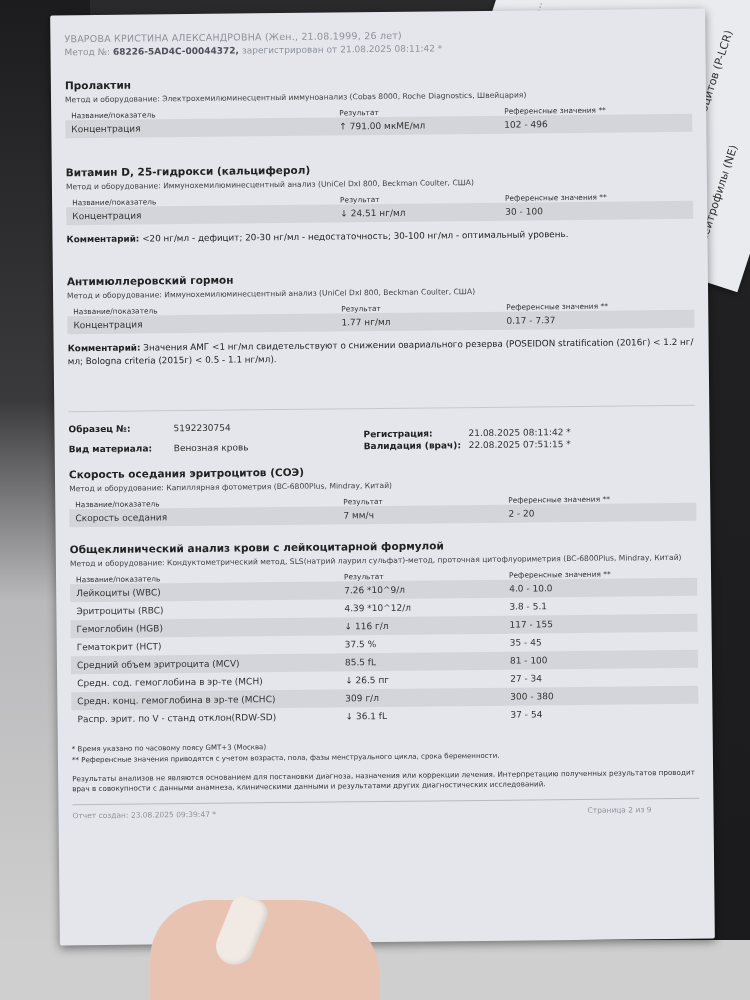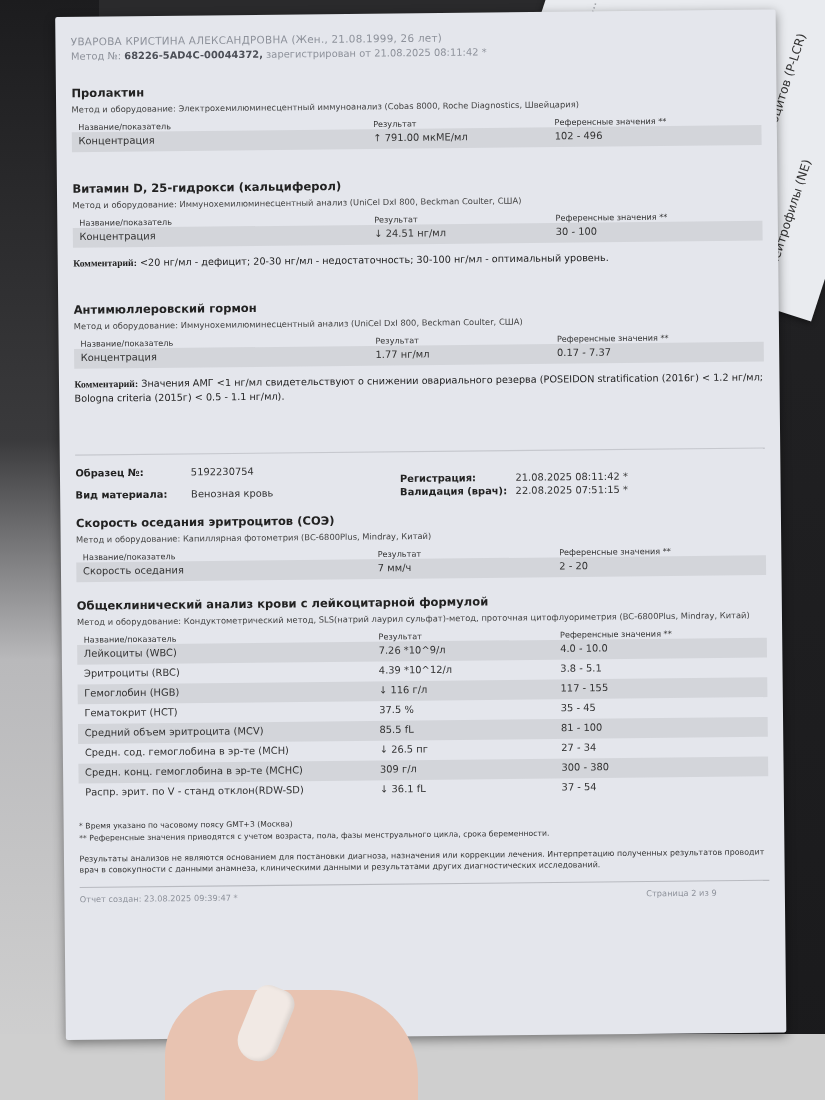--- a/index.html
+++ b/index.html
@@ -15,21 +15,21 @@
   .hdr2{font-size:9px;color:#8e929b;margin-top:3px;}
   .hdr2 b{color:#4d5058;font-weight:bold;}
   .section{margin-top:20px;}
   .sec-title{font-size:10.5px;font-weight:bold;color:#222;}
   .method{font-size:7.6px;color:#444;margin-top:4px;}
   .thead{display:flex;font-size:7.4px;color:#333;margin-top:7px;padding-left:6px;}
   .row{display:flex;font-size:9px;color:#333;padding:4px 6px;}
   .row.shade{background:#d3d5da;}
   .c1{width:268px;} .c2{width:165px;} .c3{flex:1;}
   .comment{font-size:8.8px;margin-top:8px;color:#222;line-height:1.4;}
-  .comment b{font-weight:bold;font-family:Liberation Serif, serif;}
+  .comment b{font-weight:bold;}
   .divider{border-top:1px solid #c6c8ce;margin-top:44px;}
   .sample{display:flex;margin-top:12px;font-size:9px;}
   .sample .lbl{font-weight:bold;width:105px;color:#222;}
   .sample .val{width:190px;color:#333;}
   .sample .lbl2{font-weight:bold;width:105px;color:#222;}
   .foot{font-size:7px;color:#333;margin-top:16px;line-height:1.6;}
   .foot-para{font-size:7.2px;color:#333;margin-top:8px;line-height:1.4;}
   .footline{border-top:1px solid #b8bac0;margin-top:10px;}
   .footer{display:flex;justify-content:space-between;font-size:7.5px;color:#8e929b;margin-top:6px;padding-right:48px;}
   .hand{position:absolute;left:150px;top:900px;width:230px;height:120px;background:#e8c3b1;border-radius:60px 80px 0 0;}

